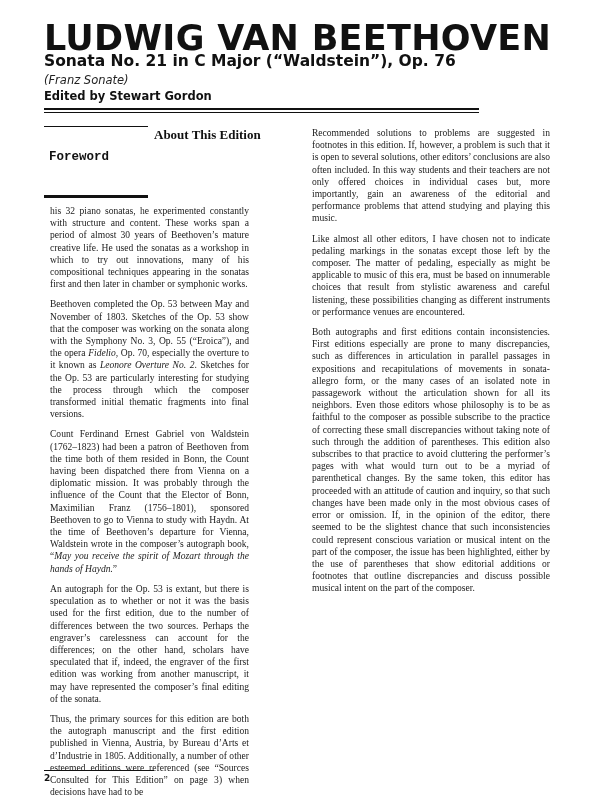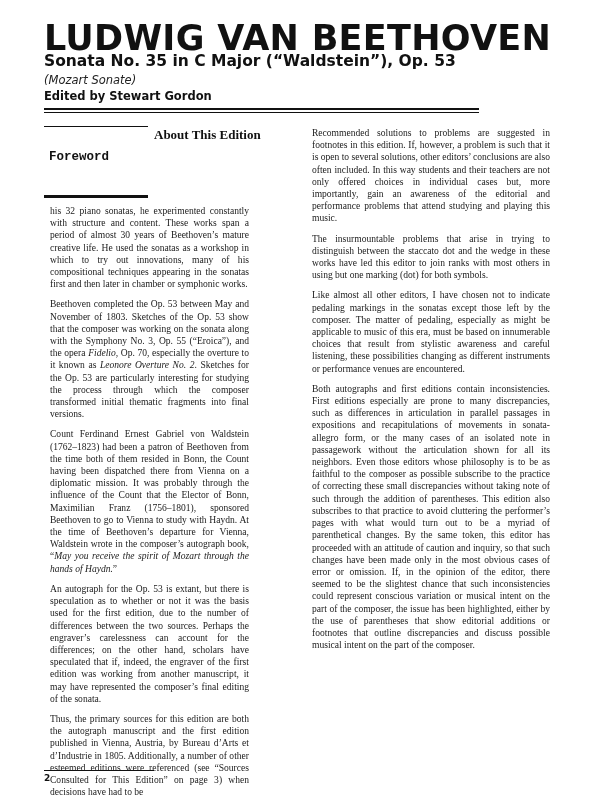--- a/index.html
+++ b/index.html
@@ -21,22 +21,22 @@
   .it { font-style: italic; }
   .foot-rule { position: absolute; left: 44px; top: 770px; width: 110px; height: 1px; background: #111; }
   .page-num { position: absolute; left: 44px; top: 773px; font-family: "DejaVu Sans", sans-serif; font-weight: bold; font-size: 9px; color: #111; }
 </style>
 </head>
 <body>
 
 <div class="page">
 
   <div class="h-composer">LUDWIG VAN BEETHOVEN</div>
-  <div class="h-title">Sonata No. 35 in C Major (“Waldstein”), Op. 53</div>
-  <div class="h-subtitle">(Mozart Sonate)</div>
+  <div class="h-title">Sonata No. 21 in C Major (“Waldstein”), Op. 76</div>
+  <div class="h-subtitle">(Franz Sonate)</div>
   <div class="h-editor">Edited by Stewart Gordon</div>
 
   <div style="position:absolute;left:44px;top:108px;width:435px;height:2px;background:#111;"></div>
   <div style="position:absolute;left:44px;top:112px;width:435px;height:1px;background:#111;"></div>
 
   <div class="box-top"></div>
   <div class="foreword">Foreword</div>
   <div class="box-bottom"></div>
 
   <div class="about">About This Edition</div>
@@ -45,20 +45,19 @@
   <div class="text col-left">
     <p>his 32 piano sonatas, he experimented constantly with structure and content. These works span a period of almost 30 years of Beethoven’s mature creative life. He used the sonatas as a workshop in which to try out innovations, many of his compositional techniques appearing in the sonatas first and then later in chamber or symphonic works.</p>
     <p><span>Beethoven completed the Op. 53 between May and November of 1803. Sketches of the Op. 53 show that the composer was working on the sonata along with the Symphony No. 3, Op. 55 (“Eroica”), and the opera </span><span class="it">Fidelio</span><span>, Op. 70, especially the overture to it known as </span><span class="it">Leonore Overture No. 2</span><span>. Sketches for the Op. 53 are particularly interesting for studying the process through which the composer transformed initial thematic fragments into final versions.</span></p>
     <p><span>Count Ferdinand Ernest Gabriel von Waldstein (1762–1823) had been a patron of Beethoven from the time both of them resided in Bonn, the Count having been dispatched there from Vienna on a diplomatic mission.  It was probably through the influence of the Count that the Elector of Bonn, Maximilian Franz (1756–1801), sponsored Beethoven to go to Vienna to study with Haydn.  At the time of Beethoven’s departure for Vienna, Waldstein wrote in the composer’s autograph book, “</span><span class="it">May you receive the spirit of Mozart through the hands of Haydn.</span><span>”</span></p>
     <p>An autograph for the Op. 53 is extant, but there is speculation as to whether or not it was the basis used for the first edition, due to the number of differences between the two sources.  Perhaps the engraver’s carelessness can account for the differences; on the other hand, scholars have speculated that if, indeed, the engraver of the first edition was working from another manuscript, it may have represented the composer’s final editing of the sonata.</p>
     <p>Thus, the primary sources for this edition are both the autograph manuscript and the first edition published in Vienna, Austria, by Bureau d’Arts et d’Industrie in 1805. Additionally, a number of other esteemed editions were referenced (see “Sources Consulted for This Edition” on page 3) when decisions have had to be</p>
   </div>
 
   <div class="text col-right">
     <p>Recommended solutions to problems are suggested in footnotes in this edition.  If, however, a problem is such that it is open to several solutions, other editors’ conclusions are also often included.  In this way students and their teachers are not only offered choices in individual cases but, more importantly, gain an awareness of the editorial and performance problems that attend studying and playing this music.</p>
-    <p>The insurmountable problems that arise in trying to distinguish between the staccato dot and the wedge in these works have led this editor to join ranks with most others in using but one marking (dot) for both symbols.</p>
     <p>Like almost all other editors, I have chosen not to indicate pedaling markings in the sonatas except those left by the composer.  The matter of pedaling, especially as might be applicable to music of this era, must be based on innumerable choices that result from stylistic awareness and careful listening, these possibilities changing as different instruments or performance venues are encountered.</p>
     <p>Both autographs and first editions contain inconsistencies.  First editions especially are prone to many discrepancies, such as differences in articulation in parallel passages in expositions and recapitulations of movements in sonata-allegro form, or the many cases of an isolated note in passagework without the articulation shown for all its neighbors.  Even those editors whose philosophy is to be as faithful to the composer as possible subscribe to the practice of correcting these small discrepancies without taking note of such through the addition of parentheses.  This edition also subscribes to that practice to avoid cluttering the performer’s pages with what would turn out to be a myriad of parenthetical changes.  By the same token, this editor has proceeded with an attitude of caution and inquiry, so that such changes have been made only in the most obvious cases of error or omission.  If, in the opinion of the editor, there seemed to be the slightest chance that such inconsistencies could represent conscious variation or musical intent on the part of the composer, the issue has been highlighted, either by the use of parentheses that show editorial additions or footnotes that outline discrepancies and discuss possible musical intent on the part of the composer.</p>
   </div>
 
   <div class="foot-rule"></div>
   <div class="page-num">2</div>
 </div>
 
 </body></html>

